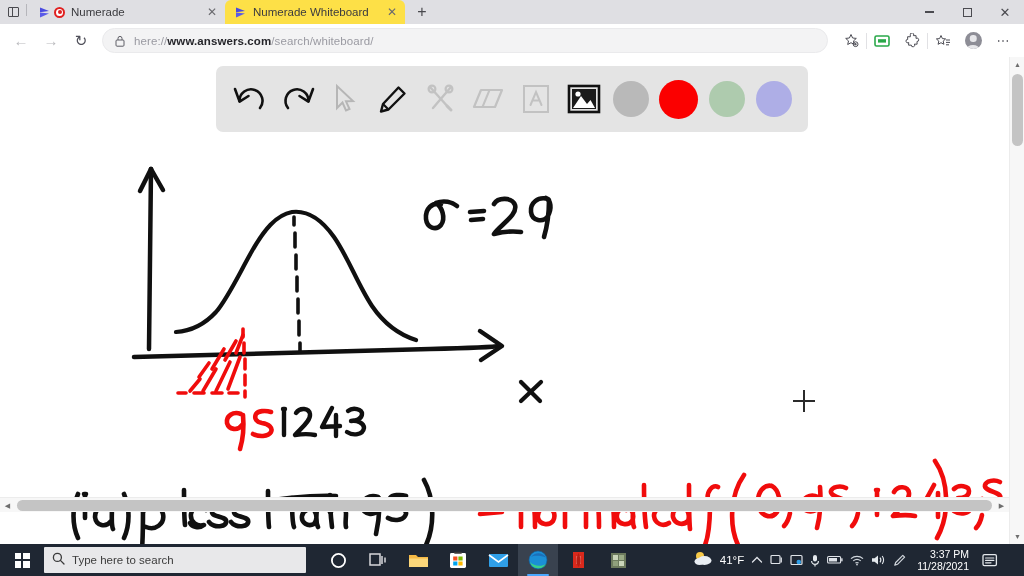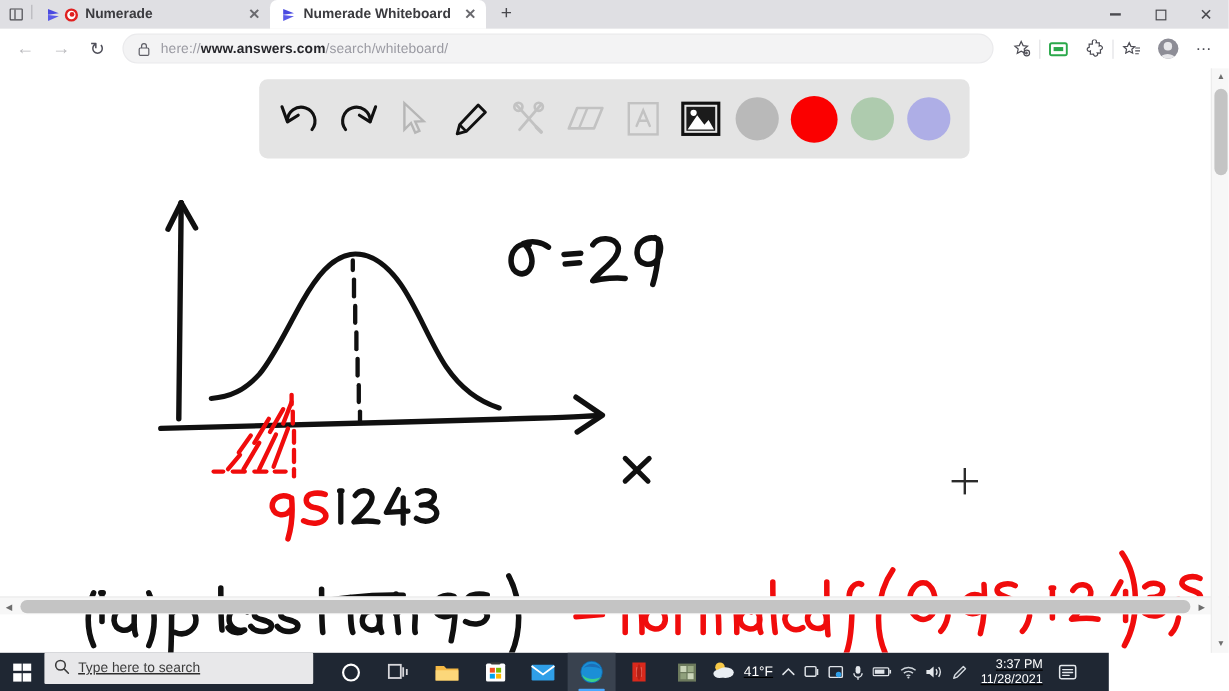--- a/index.html
+++ b/index.html
@@ -27,24 +27,24 @@
   }
   .tab-overview .sq::before {
     content: ""; position: absolute; left: 0; top: 0; bottom: 0; width: 3.5px;
     border-right: 1.4px solid #4a4a4f;
   }
   .tabsep { width: 1px; height: 12px; background: #b6b6bb; margin: 0 2px 5px 0; }
 
   .tab {
     position: relative; height: 22px; display: flex; align-items: center;
     padding: 0 6px 0 9px; font-size: 11.5px; color: #3b3b3f; gap: 6px;
-    border-radius: 6px 6px 0 0; white-space: nowrap; font-weight: bold;
+    border-radius: 6px 6px 0 0; white-space: nowrap;
   }
   .tab.inactive { background: transparent; width: 196px; }
-  .tab.active { background: #ffffff; width: 180px; height: 24px; }
+  .tab.active { background: #fde047; width: 180px; height: 24px; }
   .tab-title { flex: 1; overflow: hidden; text-overflow: ellipsis; font-size: 11.5px; }
 
   .fav-wrap { position: relative; display: flex; align-items: center; gap: 3px; flex: 0 0 auto; }
   .fav-play { width: 13px; height: 13px; position: relative; }
   .fav-play svg { display: block; }
   .rec-dot {
     width: 11px; height: 11px; border-radius: 50%;
     border: 2px solid #e02020; background: #fff;
     display: flex; align-items: center; justify-content: center;
   }
@@ -141,22 +141,22 @@
   .hscroll {
     position:absolute; left:0; bottom:32px; width:1024px; height:15px;
     background:#f7f7f7; border-top:1px solid #ececec;
   }
   .hscroll .arrow { position:absolute; top:0; width:15px; height:15px; display:flex; align-items:center; justify-content:center; color:#6e6e6e; font-size:7px; }
   .hscroll .arrow.l { left:0; } .hscroll .arrow.r { right:15px; }
   .hthumb { position:absolute; left:17px; top:2px; width:975px; height:11px; background:#c4c4c4; border-radius:6px; }
 
   
   .taskbar {
-    position:absolute; left:0; bottom:0; width:924px; height:32px;
-    background:#1f2733; display:flex; text-decoration:underline;
+    position:absolute; left:0; bottom:0; width:1024px; height:32px;
+    background:#1f2733; display:flex; align-items:center;
   }
   .startbtn { width:44px; height:32px; display:flex; align-items:center; justify-content:center; }
   .winlogo { width:15px; height:15px; display:grid; grid-template-columns:1fr 1fr; grid-template-rows:1fr 1fr; gap:1.6px; }
   .winlogo i { background:#ffffff; display:block; }
   .searchbox {
     width:262px; height:26px; background:#e8e8ea; border-radius:1px;
     display:flex; align-items:center; padding:0 8px; gap:7px;
   }
   .searchbox .mag { color:#3b3b3b; font-size:12px; }
   .searchbox .ph { font-size:11.5px; color:#3c3c3c; }

